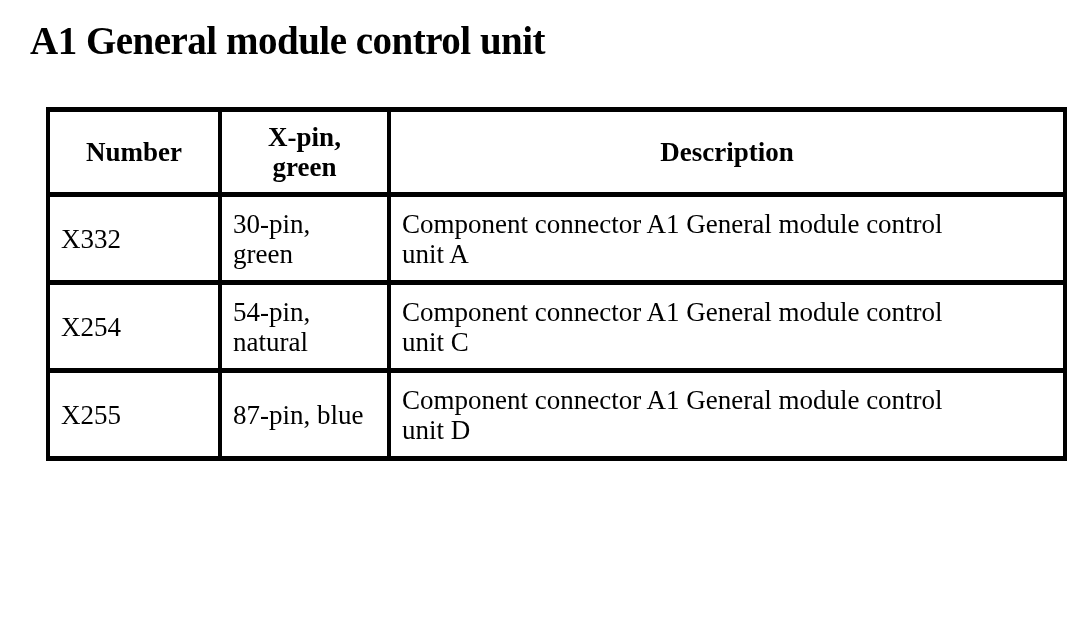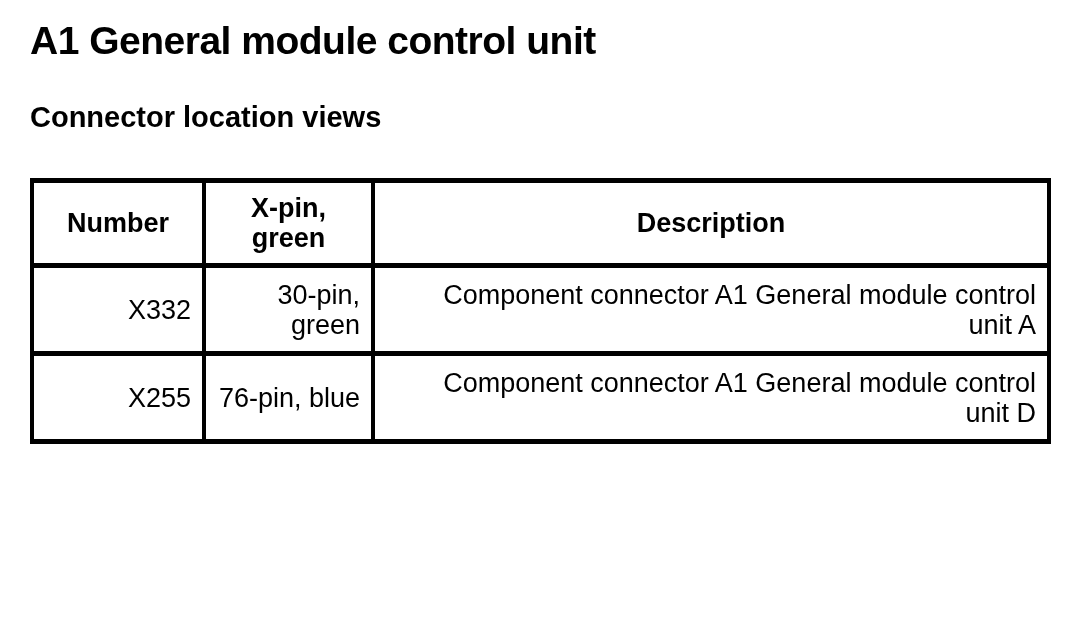--- a/index.html
+++ b/index.html
@@ -8,20 +8,21 @@
     background: #ffffff;
     color: #000000;
     font-family: "Liberation Sans", sans-serif;
   }
   .page {
     position: relative;
     width: 1088px;
     height: 636px;
     background: #ffffff;
     overflow: hidden;
+    font-family: Liberation Serif, serif;
   }
   .content {
     padding: 18px 0 0 30px;
   }
   .title {
     font-size: 39px;
     font-weight: bold;
     line-height: 45px;
     letter-spacing: -0.5px;
     white-space: nowrap;
@@ -31,56 +32,56 @@
     font-weight: bold;
     line-height: 34px;
     margin-top: 37px;
     white-space: nowrap;
   }
   table.connector-table {
     border-collapse: collapse;
     table-layout: fixed;
     width: 1017px;
     margin-top: 44px;
+    margin-left: 16px;
   }
   .connector-table th,
   .connector-table td {
     border: solid #000000;
     border-width: 5px 4px;
     vertical-align: middle;
     white-space: pre-line;
     font-size: 27px;
     line-height: 30px;
     overflow: hidden;
   }
   .connector-table th {
     font-weight: bold;
     text-align: center;
     padding: 0 4px;
   }
   .connector-table td {
     font-weight: normal;
-    text-align: right;
+    text-align: left;
     padding: 0 11px;
   }
   tr.header-row { height: 85px; }
   tr.data-row   { height: 88px; }
   col.col-number { width: 172px; }
   col.col-pin    { width: 169px; }
   col.col-desc   { width: 676px; }
 </style>
 </head>
 <body>
 
 <div class="page">
   <div class="content">
 
     <div class="title">A1 General module control unit</div>
 
-    <div class="subtitle">Connector location views</div>
 
     <table class="connector-table">
       <colgroup>
         <col class="col-number">
         <col class="col-pin">
         <col class="col-desc">
       </colgroup>
       <tbody>
         <tr class="header-row">
           <th>Number</th>
@@ -91,24 +92,31 @@
 
         <tr class="data-row">
           <td>X332</td>
           <td>30-pin,
 green</td>
           <td>Component connector A1 General module control
 unit A</td>
         </tr>
 
 
+        <tr class="data-row">
+          <td>X254</td>
+          <td>54-pin,
+natural</td>
+          <td>Component connector A1 General module control
+unit C</td>
+        </tr>
 
         <tr class="data-row">
           <td>X255</td>
-          <td>76-pin, blue</td>
+          <td>87-pin, blue</td>
           <td>Component connector A1 General module control
 unit D</td>
         </tr>
       </tbody>
     </table>
 
   </div>
 </div>
 
 </body></html>

